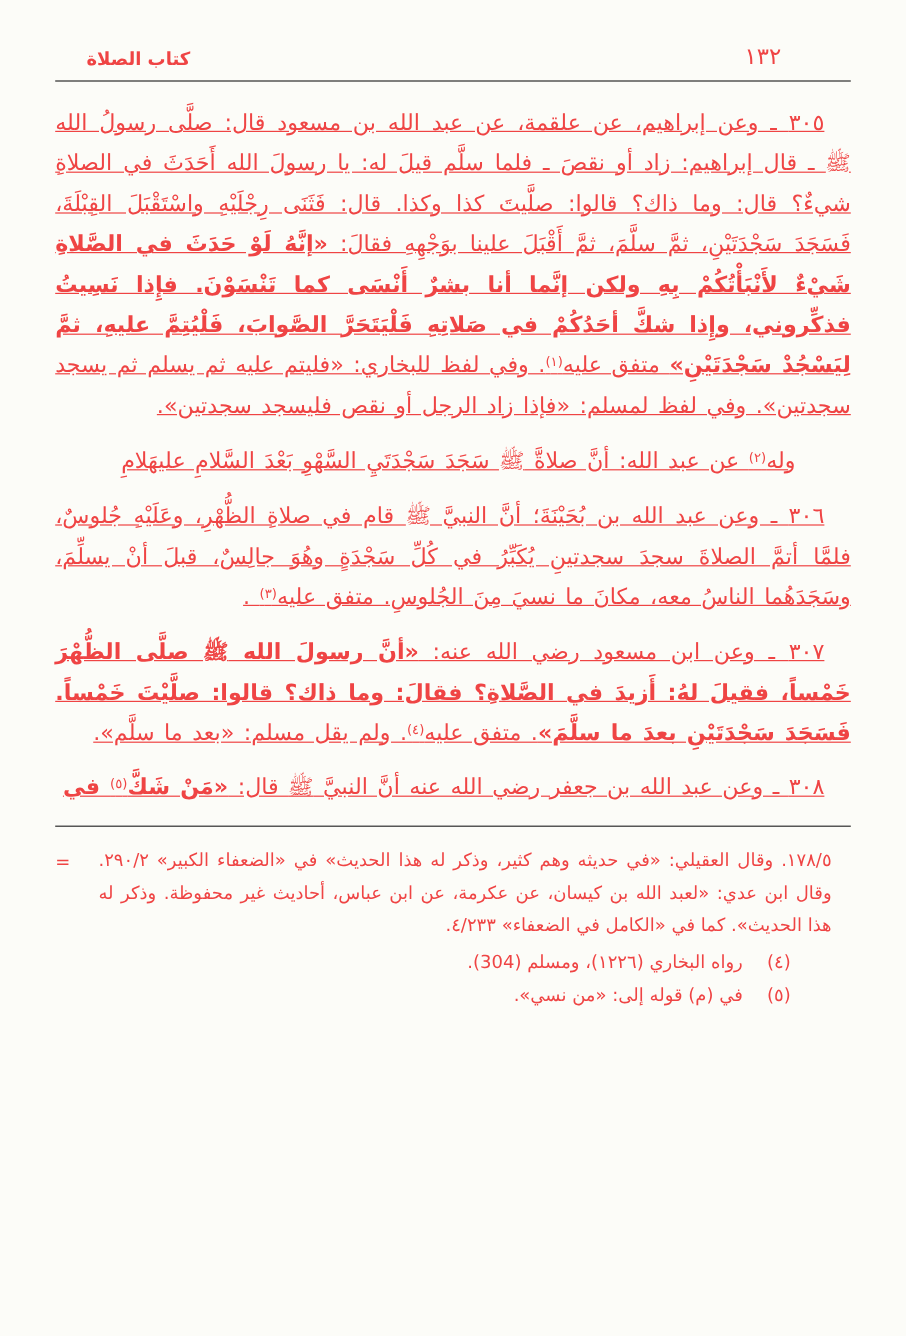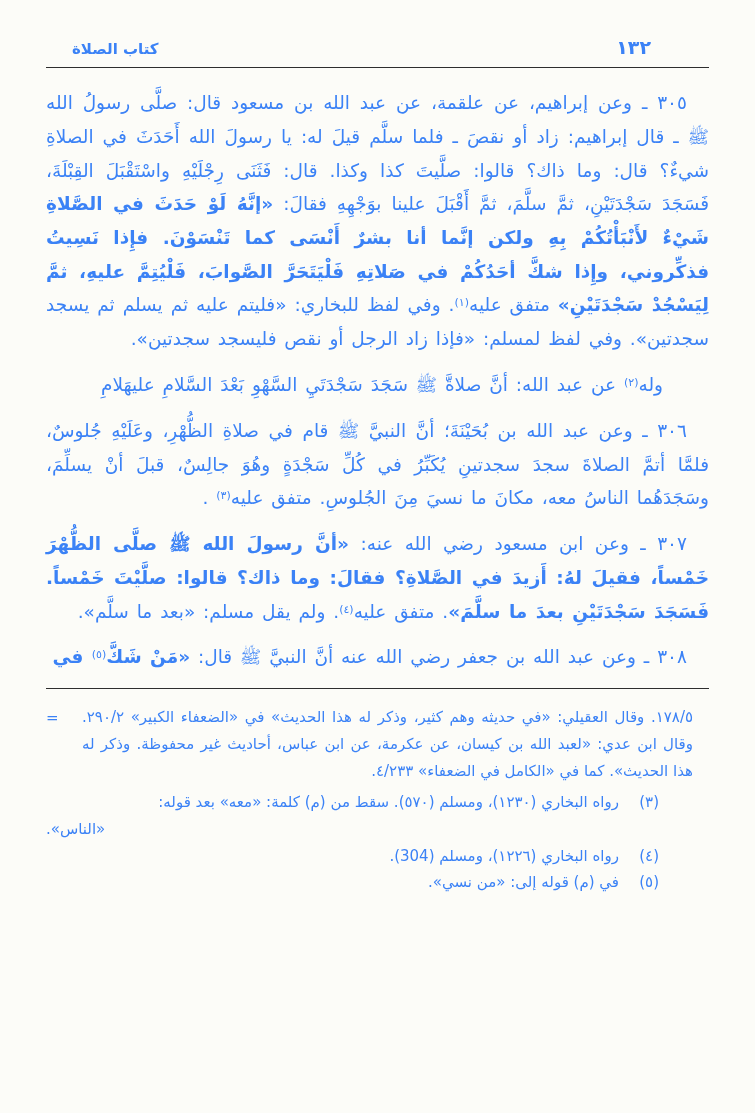--- a/index.html
+++ b/index.html
@@ -6,21 +6,21 @@
   body {
     background: #fcfcf8;
     font-family: "DejaVu Sans", sans-serif;
   }
   .page {
     position: relative;
     width: 755px;
     height: 1113px;
     margin: 0 auto;
     background: #fcfcf8;
-    color: #3b82f6;
+    color: #ef4444;
     overflow: hidden;
   }
   .content {
     padding: 36px 46px 0 46px;
   }
 
   
   .header {
     display: flex;
     justify-content: space-between;
@@ -28,32 +28,33 @@
     padding: 0 58px 9px 26px;
     border-bottom: 1.6px solid #2e2e2e;
   }
   .chapter-title {
     font-size: 15px;
     font-weight: bold;
     direction: rtl;
   }
   .page-number {
     font-size: 19px;
-    font-weight: bold;
+    font-weight: normal;
     direction: rtl;
   }
 
   
   .body-text {
     direction: rtl;
     text-align: justify;
     font-size: 18.5px;
     line-height: 1.82;
     word-spacing: 2px;
     margin-top: 18px;
+    text-decoration: underline;
   }
   .body-text p {
     margin: 0 0 12px 0;
     text-indent: 22px;
   }
   .body-text p[data-name="hadith-305-addendum"] { text-indent: 46px; }
   .seg-bold { font-weight: bold; }
   .seg-sup {
     font-size: 11px;
     vertical-align: 5px;
@@ -117,20 +118,19 @@
       </div>
 
     <div class="fn-sep" data-name="footnote-separator"></div>
 
     <div class="footnotes" data-name="footnotes-section">
       <div class="fn-continuation" data-name="footnote-continuation">
         <span class="fn-mark" data-name="continuation-mark">=</span>
         <span data-name="footnote-continuation-text">١٧٨/٥. وقال العقيلي: «في حديثه وهم كثير، وذكر له هذا الحديث» في «الضعفاء الكبير» ٢٩٠/٢. وقال ابن عدي: «لعبد الله بن كيسان، عن عكرمة، عن ابن عباس، أحاديث غير محفوظة. وذكر له هذا الحديث». كما في «الكامل في الضعفاء» ٤/٢٣٣.</span>
       </div>
       <div class="fn-list" data-name="footnote-list">
-          <div class="fn-item" data-name="footnote-item"><span class="fn-num" data-name="footnote-number">(٣)</span><span class="fn-text" data-name="footnote-text">رواه البخاري (١٢٣٠)، ومسلم (٥٧٠). سقط من (م) كلمة: «معه» بعد قوله:</span><div class="fn-cont" data-name="footnote-text-continuation">«الناس».</div></div>
           <div class="fn-item" data-name="footnote-item"><span class="fn-num" data-name="footnote-number">(٤)</span><span class="fn-text" data-name="footnote-text">رواه البخاري (١٢٢٦)، ومسلم (304).</span></div>
           <div class="fn-item" data-name="footnote-item"><span class="fn-num" data-name="footnote-number">(٥)</span><span class="fn-text" data-name="footnote-text">في (م) قوله إلى: «من نسي».</span></div>
         </div>
     </div>
 
   </div>
 </div>
 
 </body></html>

